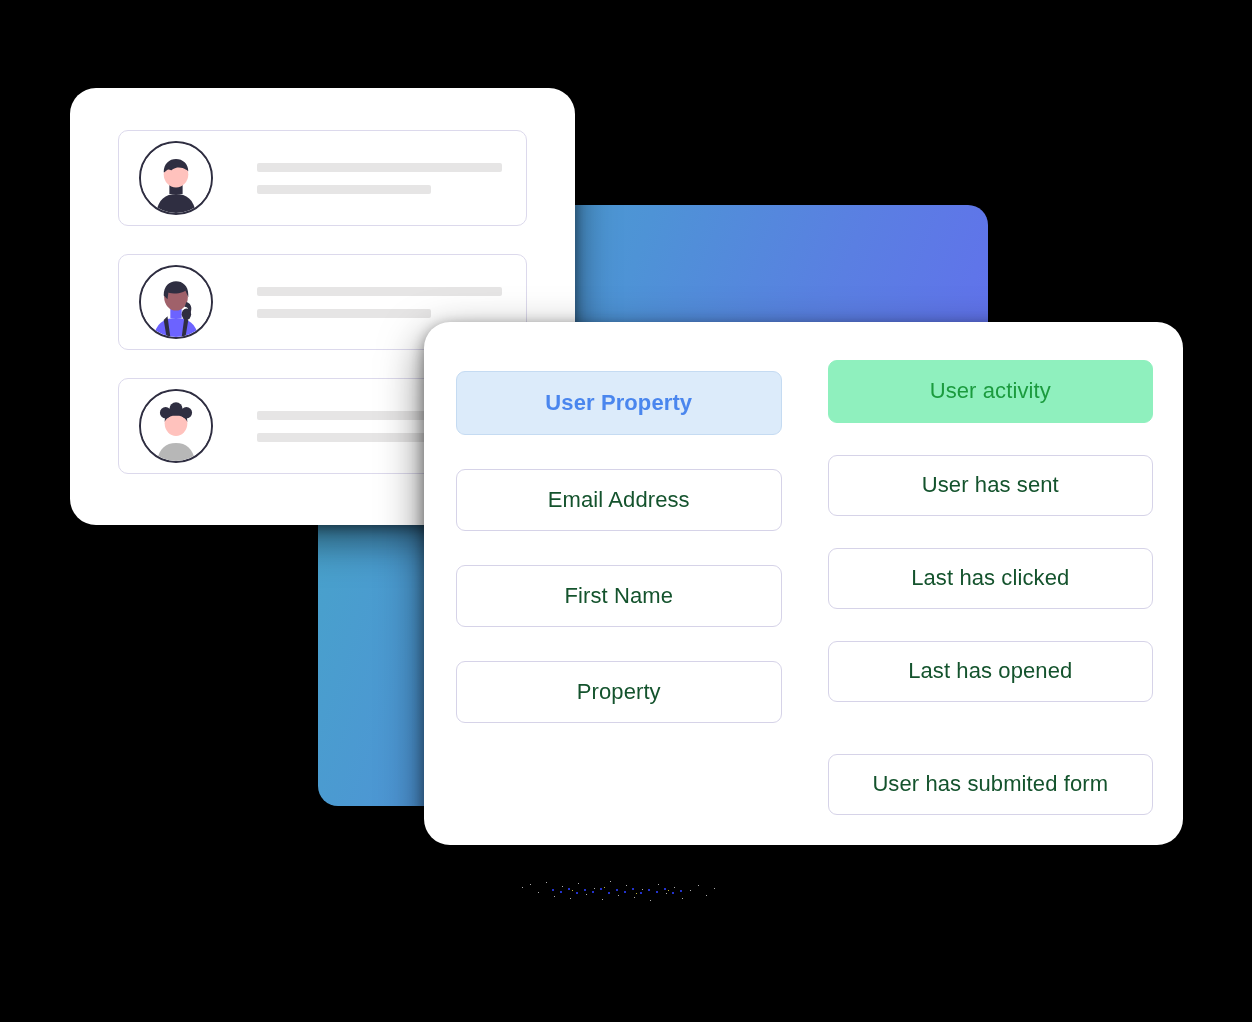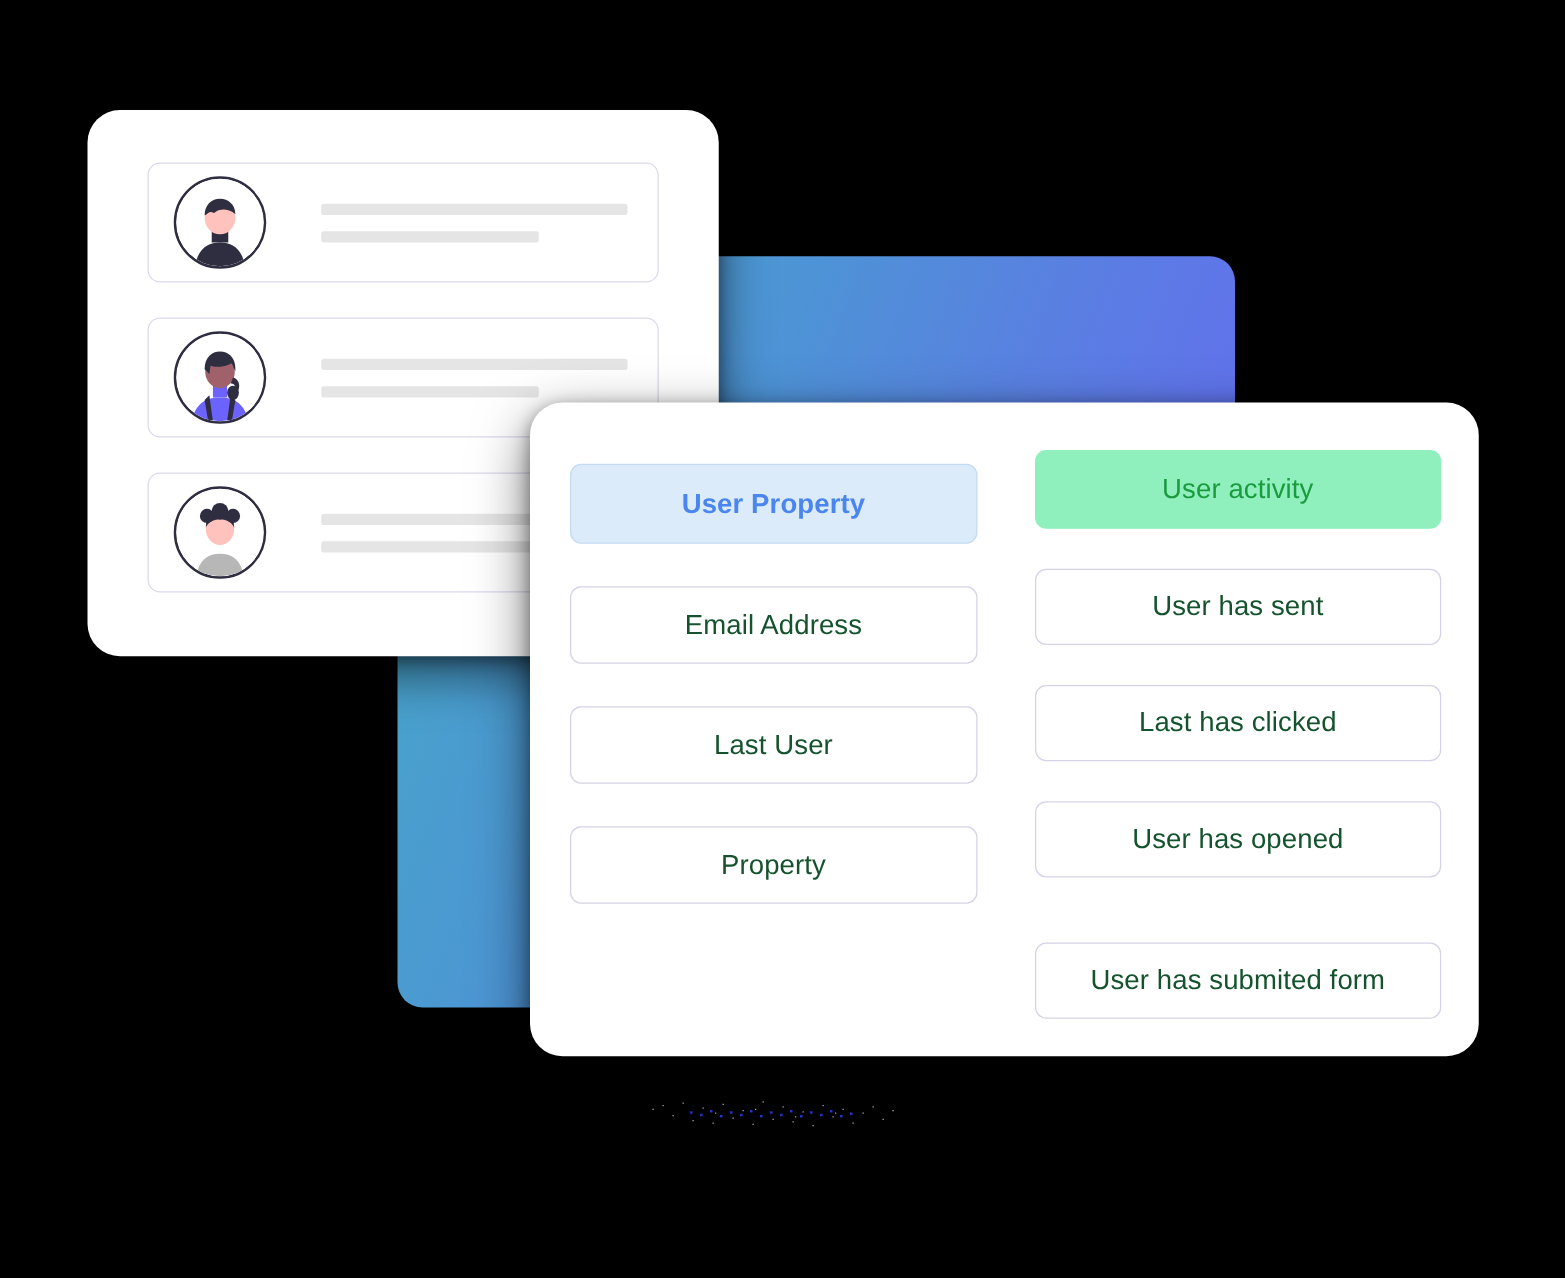--- a/index.html
+++ b/index.html
@@ -209,29 +209,29 @@
       </div>
     </div>
 
   </div>
 
   <div class="filters-card">
 
     <div class="filter-col left-col">
       <div class="chip active-blue">User Property</div>
       <div class="chip">Email Address</div>
-      <div class="chip">Last User</div>
+      <div class="chip">First Name</div>
       <div class="chip">Property</div>
     </div>
 
     <div class="filter-col right-col">
       <div class="chip active-green">User activity</div>
       <div class="chip">User has sent</div>
       <div class="chip">Last has clicked</div>
-      <div class="chip">User has opened</div>
+      <div class="chip">Last has opened</div>
       <div class="chip">User has submited form</div>
     </div>
 
   </div>
 
   <svg class="artifact" viewBox="0 0 206 28">
     <g fill="#ffffff" opacity="0.75">
       <rect x="6" y="9" width="1" height="1"></rect>
         <rect x="14" y="6" width="1" height="1"></rect>
       <rect x="22" y="14" width="1" height="1"></rect>

